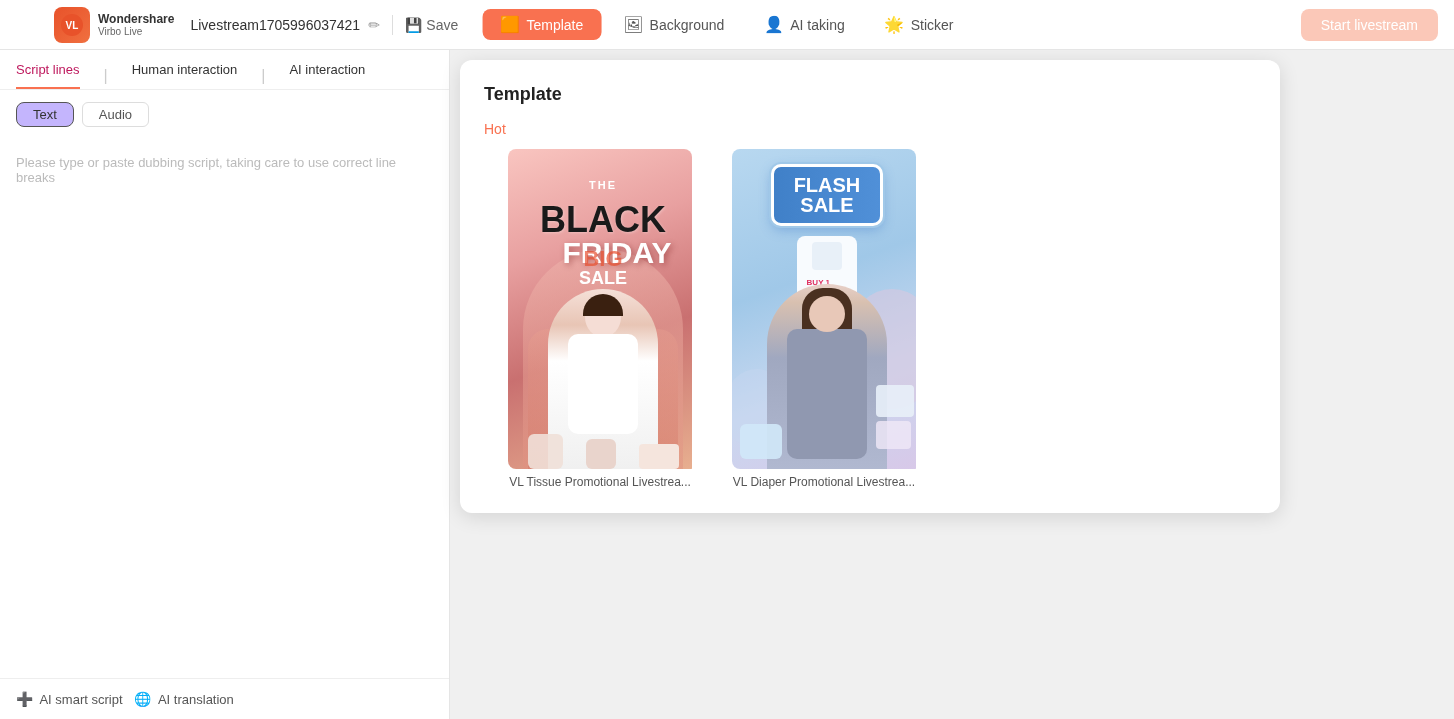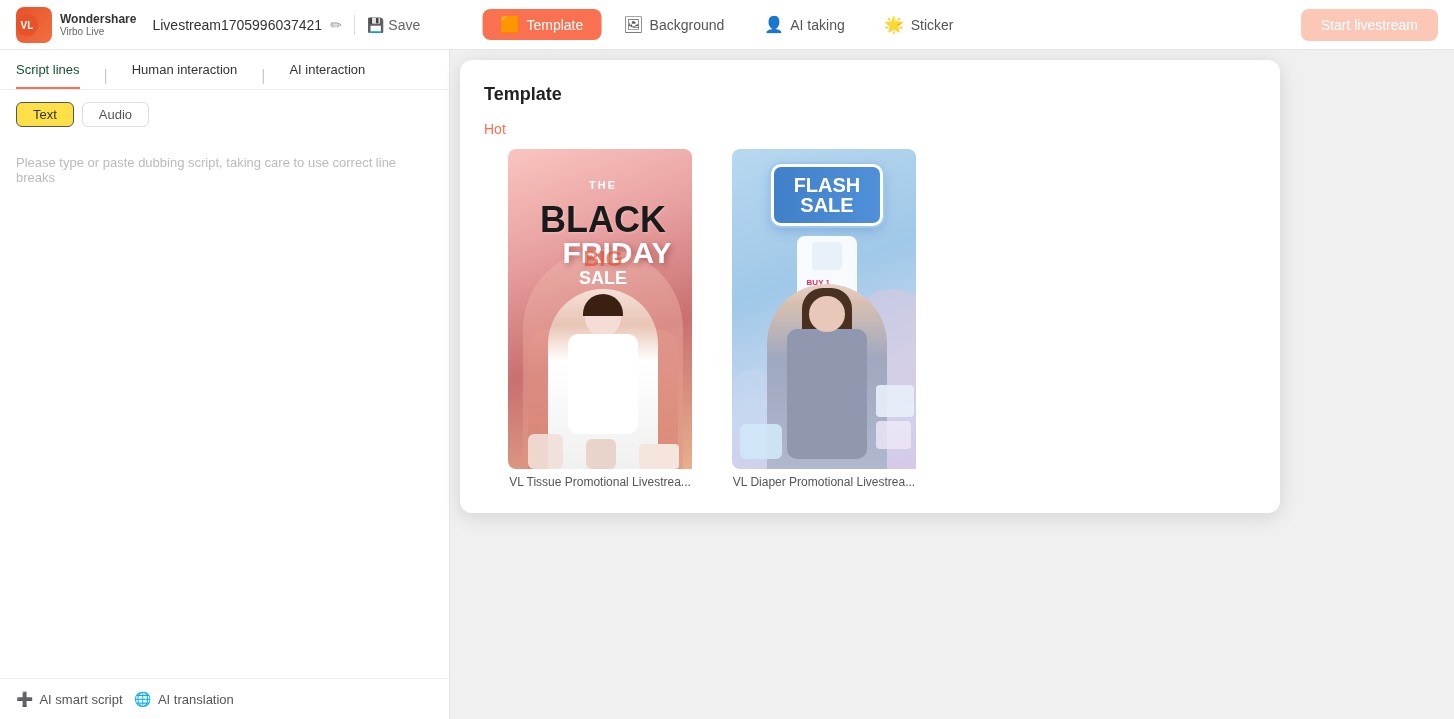--- a/index.html
+++ b/index.html
@@ -22,24 +22,25 @@
       gap: 8px;
       flex-shrink: 0;
     }
     .logo-icon {
       width: 36px;
       height: 36px;
       border-radius: 8px;
       background: linear-gradient(135deg, #e8522a, #f07040);
       display: flex;
       align-items: center;
-      justify-content: flex-start;
+      justify-content: center;
       color: white;
       font-weight: bold;
       font-size: 12px;
+      margin-left: 38px;
     }
     .logo-text { font-size: 12px; color: #333; font-weight: 600; line-height: 1.2; }
     .logo-sub { font-size: 10px; color: #666; }
     .project-name {
       margin-left: 16px;
       font-size: 14px;
       color: #333;
       display: flex;
       align-items: center;
       gap: 8px;
@@ -119,44 +120,45 @@
       border-bottom: 1px solid #eee;
     }
     .sidebar-tab {
       font-size: 13px;
       color: #333;
       padding-bottom: 10px;
       cursor: pointer;
       border-bottom: 2px solid transparent;
     }
     .sidebar-tab.active {
-      color: #14532d;
+      color: #be185d;
       border-bottom: 2px solid #f97150;
     }
     .sidebar-tab-divider { color: #ccc; }
 
     .script-tabs {
       display: flex;
       gap: 8px;
       padding: 12px 16px;
     }
     .script-tab {
       padding: 4px 16px;
       border-radius: 6px;
       border: 1px solid #ddd;
       font-size: 13px;
       cursor: pointer;
       background: #fff;
       color: #555;
     }
     .script-tab.active {
-      background: #fde047;
+      background: #c4b5fd;
       border-color: #555;
       color: #333;
       font-weight: 500;
+      border-radius: 8px;
     }
 
     .script-placeholder {
       padding: 16px;
       font-size: 13px;
       color: #bbb;
     }
 
     
     .sidebar-bottom {

